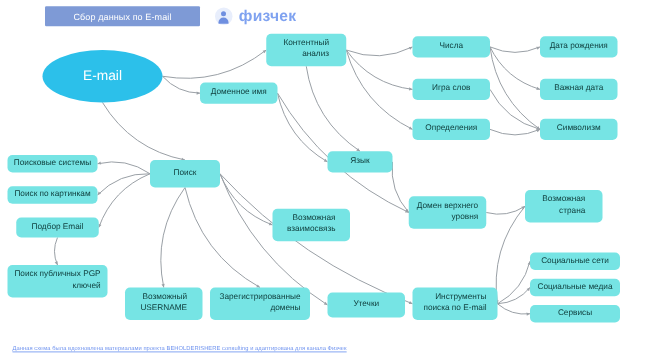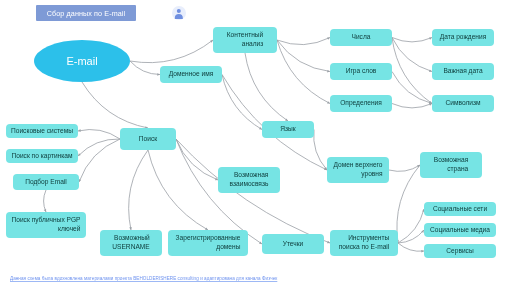--- a/index.html
+++ b/index.html
@@ -20,21 +20,21 @@
     left: 0; top: 0;
     width: 516px;
     height: 290px;
     background: #ffffff;
   }
   
   .title-bar {
     position: absolute;
     left: 36px;
     top: 5px;
-    width: 100px;
+    width: 124px;
     height: 16px;
     background: #7e9ad6;
     border-radius: 1px;
     display: flex;
     align-items: center;
     justify-content: center;
   }
   .title-bar-text {
     color: #ffffff;
     font-size: 7.2px;
@@ -197,20 +197,21 @@
       <path d="M 420 165 Q 391.84 199.16 398 243" fill="none" stroke="#9aa0a6" stroke-width="0.8"></path>
       <path d="M 398 243 L 396.33192159150764 240.50650557988965 L 398.9163271117025 240.14336830789145 Z" fill="#9aa0a6"></path>
     </svg>
 
   <div class="title-bar">
     <span class="title-bar-text">Сбор данных по E-mail</span>
   </div>
 
   <div class="brand">
     <span class="brand-avatar"></span>
+    <span class="brand-name">физчек</span>
   </div>
 
   <div id="nodes-layer">
       <div class="node root" style="left: 34px; top: 40px; width: 96px; height: 42px;">E-mail</div>
       <div class="node" style="left: 213px; top: 27px; width: 64px; height: 26px;">Контентный
 анализ</div>
       <div class="node" style="left: 160px; top: 66px; width: 62px; height: 17px;">Доменное имя</div>
       <div class="node" style="left: 330px; top: 29px; width: 62px; height: 17px;">Числа</div>
       <div class="node" style="left: 330px; top: 63px; width: 62px; height: 17px;">Игра слов</div>
       <div class="node" style="left: 330px; top: 95px; width: 62px; height: 17px;">Определения</div>

